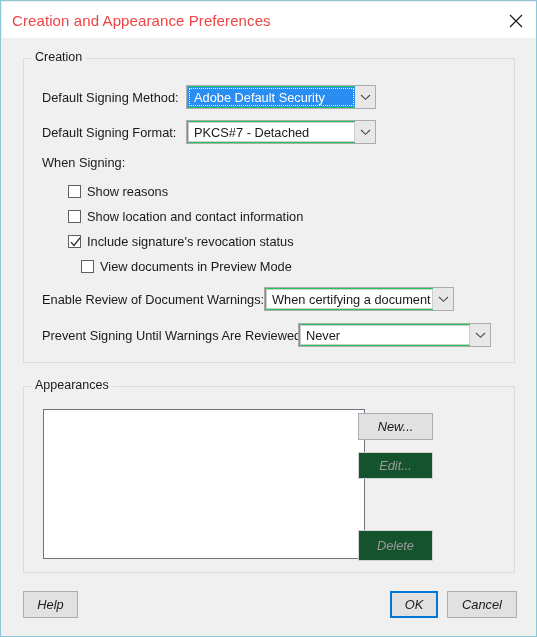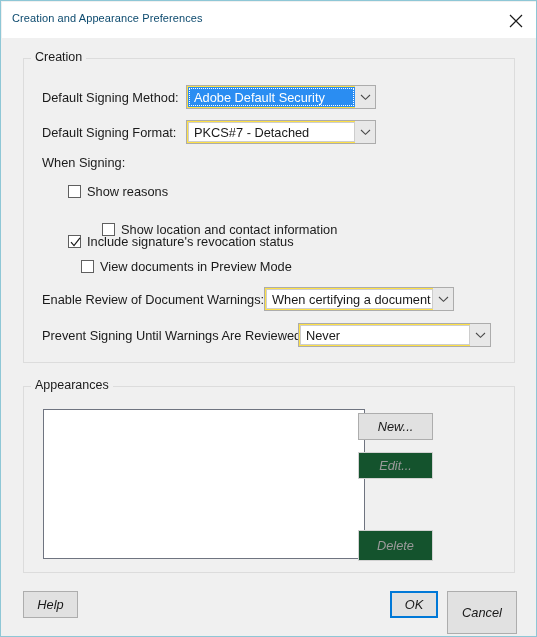--- a/index.html
+++ b/index.html
@@ -31,22 +31,22 @@
     left: 1px; top: 1px;
     width: 535px;
     height: 36px;
     background: #ffffff;
     border-bottom: 1px solid #f0f0f0;
   }
   #title-text {
     position: absolute;
     left: 10px;
     top: 10px;
-    font-size: 11px;
-    color: #0c4a6e;
+    font-size: 15px;
+    color: #ef4444;
     white-space: nowrap;
     letter-spacing: 0.1px;
   }
   #close-button {
     position: absolute;
     right: 0px;
     top: 0px;
     width: 42px;
     height: 35px;
     cursor: pointer;
@@ -88,21 +88,21 @@
   #label-format { left: 41px; top: 124px; }
   #label-when-signing { left: 41px; top: 154px; }
   #label-review { left: 41px; top: 291px; }
   #label-prevent { left: 41px; top: 327px; }
 
   
   .combo {
     position: absolute;
     box-sizing: border-box;
     border: 1px solid #acacac;
-    background: #fde047;
+    background: #22c55e;
     height: 24px;
     display: flex;
     align-items: stretch;
     cursor: default;
   }
   .combo-value {
     flex: 1;
     box-sizing: border-box;
     background: #ffffff;
     border: 1px solid #cdcdcd;
@@ -156,21 +156,21 @@
     flex: none;
   }
   .checkbox svg { position: absolute; left: 1px; top: 1px; }
   .check-label {
     font-size: 12.8px;
     color: #1a1a1a;
     margin-left: 6px;
     white-space: nowrap;
   }
   #check-reasons  { left: 67px; top: 182px; }
-  #check-location { left: 67px; top: 220px; margin-left: 34px; }
+  #check-location { left: 67px; top: 207px; }
   #check-revocation { left: 67px; top: 232px; }
   #check-preview  { left: 67px; top: 257px; margin-left: 13px; }
 
   
   #appearance-list {
     position: absolute;
     left: 42px;
     top: 408px;
     width: 322px;
     height: 150px;
@@ -206,21 +206,21 @@
     background: #e1e1e1;
   }
 
   #btn-new       { left: 357px; top: 412px;  width: 75px; height: 27px; }
   #btn-edit      { left: 357px; top: 451px;  width: 75px; height: 27px; }
   #btn-duplicate { left: 357px; top: 490px;  width: 75px; height: 27px; }
   #btn-delete    { left: 357px; top: 529px;  width: 75px; height: 31px; }
 
   #btn-help   { left: 22px;  top: 590px; width: 55px; height: 27px; }
   #btn-ok     { left: 389px; top: 590px; width: 48px; height: 27px; }
-  #btn-cancel { left: 446px; top: 590px; width: 70px; height: 43px; }
+  #btn-cancel { left: 446px; top: 590px; width: 70px; height: 27px; }
 </style>
 </head>
 <body>
 
 <div id="window">
 
   <div id="titlebar">
     <div id="title-text">Creation and Appearance Preferences</div>
     <div id="close-button">
       <span>

